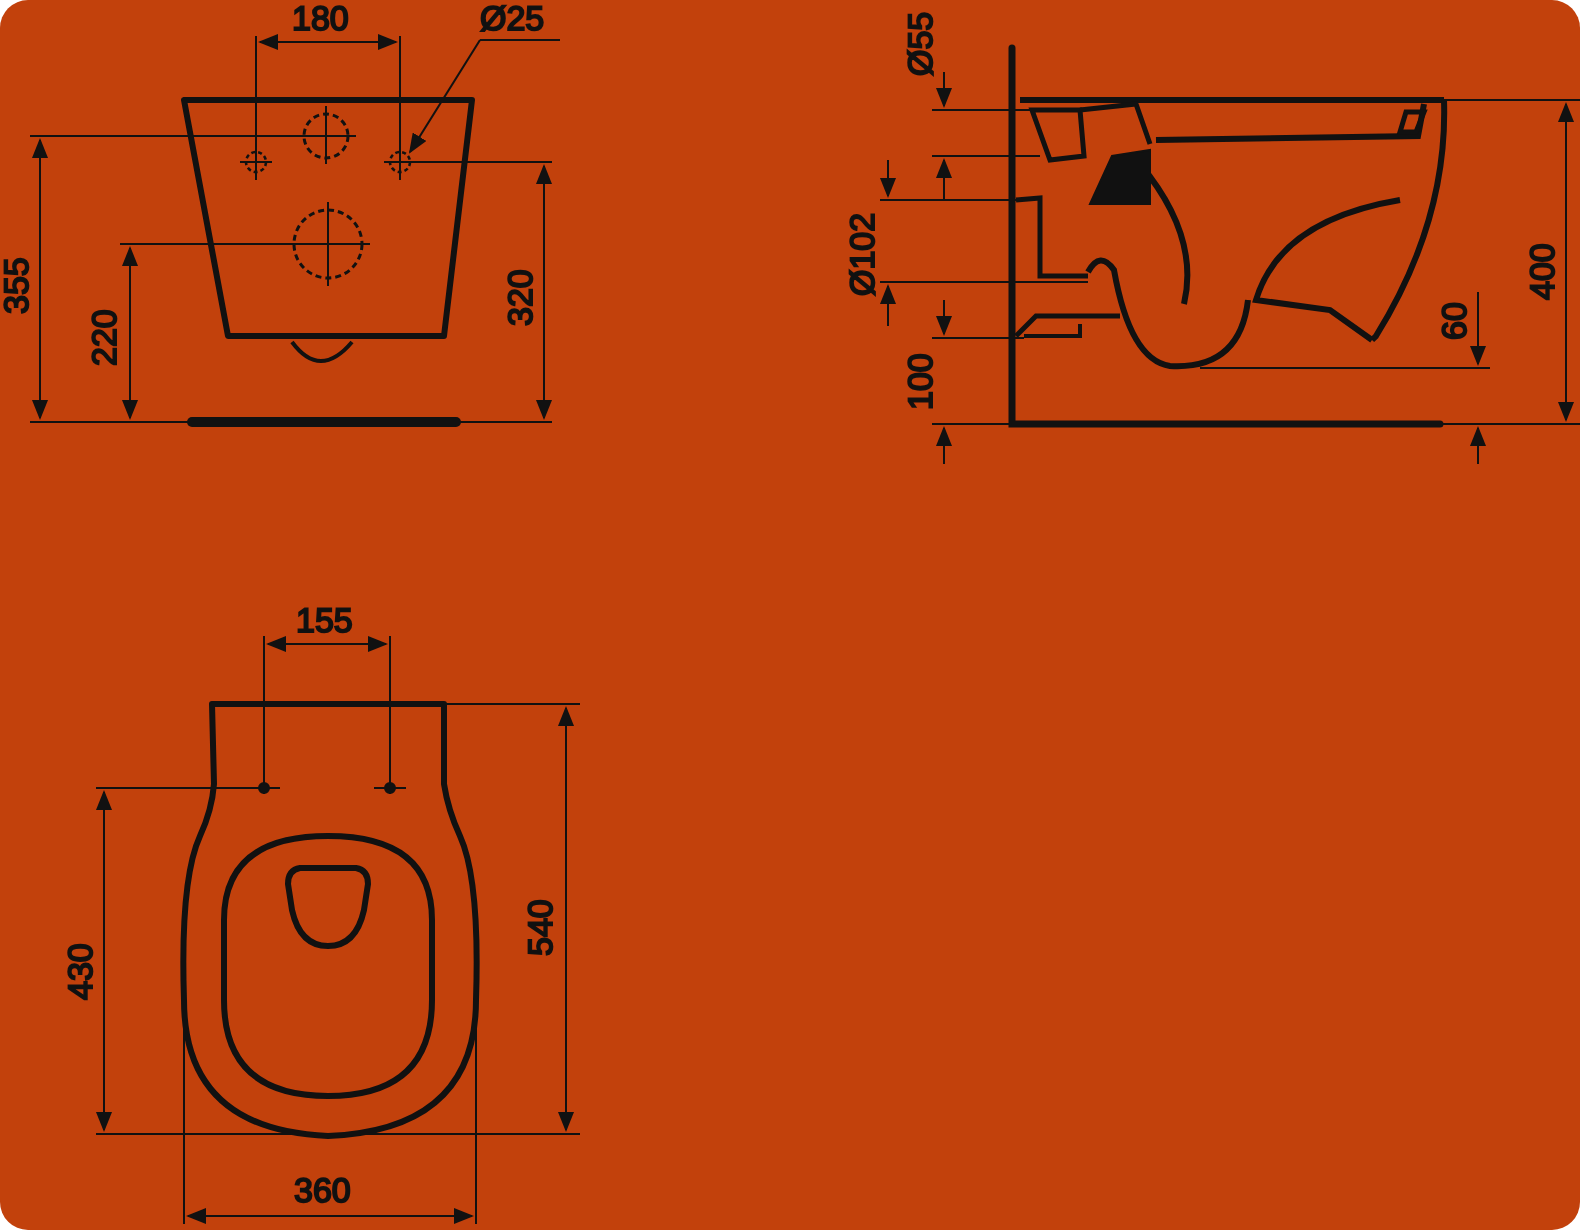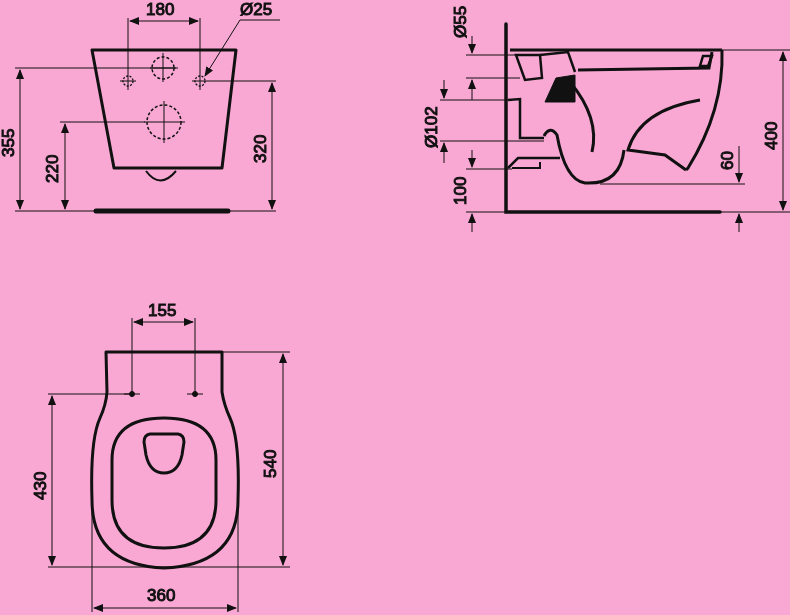--- a/index.html
+++ b/index.html
@@ -1,16 +1,16 @@
 <!DOCTYPE html>
 <html><head>
 <meta charset="utf-8">
 <style>
   html,body{margin:0;padding:0;background:#ffffff;}
-  #canvas{position:relative;width:790px;height:615px;overflow:hidden;background:#f9a8d4;}
+  #canvas{position:relative;width:790px;height:615px;overflow:hidden;background:#c2410c;border-radius:14px;}
   svg{position:absolute;left:0;top:0;}
   .dimtext{font-family:"Liberation Sans",sans-serif;font-size:17px;fill:#111;}
 </style>
 </head>
 <body>
 
 <div id="canvas">
 <svg width="790" height="615" viewBox="0 0 790 615" xmlns="http://www.w3.org/2000/svg" stroke="#111" fill="none">
   <defs>
     <marker id="arr" markerWidth="10" markerHeight="8" refX="9" refY="4" orient="auto-start-reverse" markerUnits="userSpaceOnUse">

